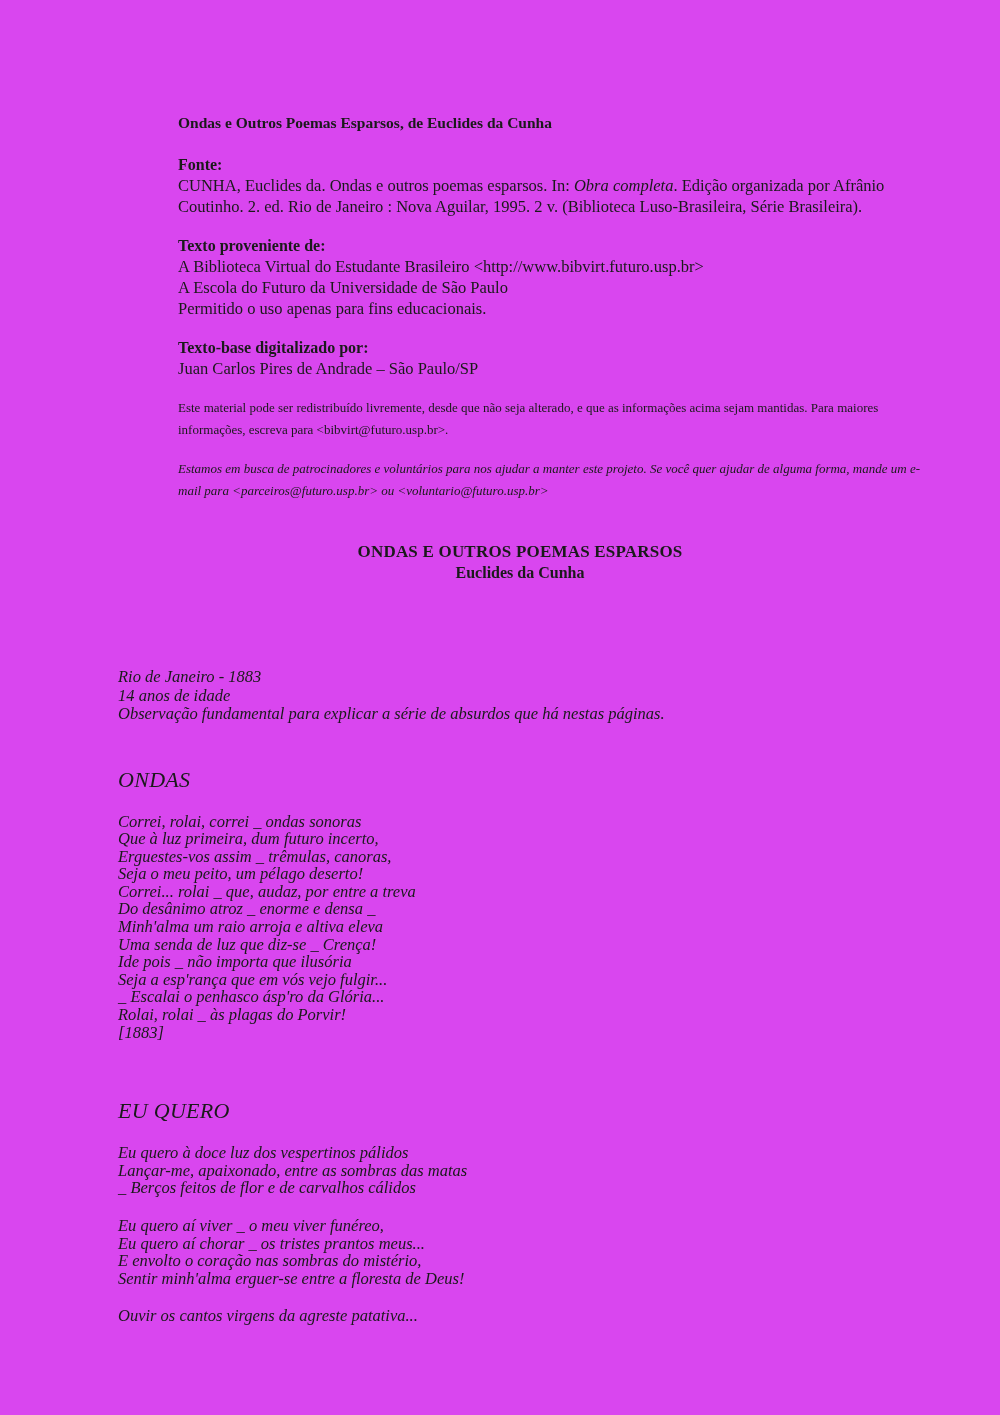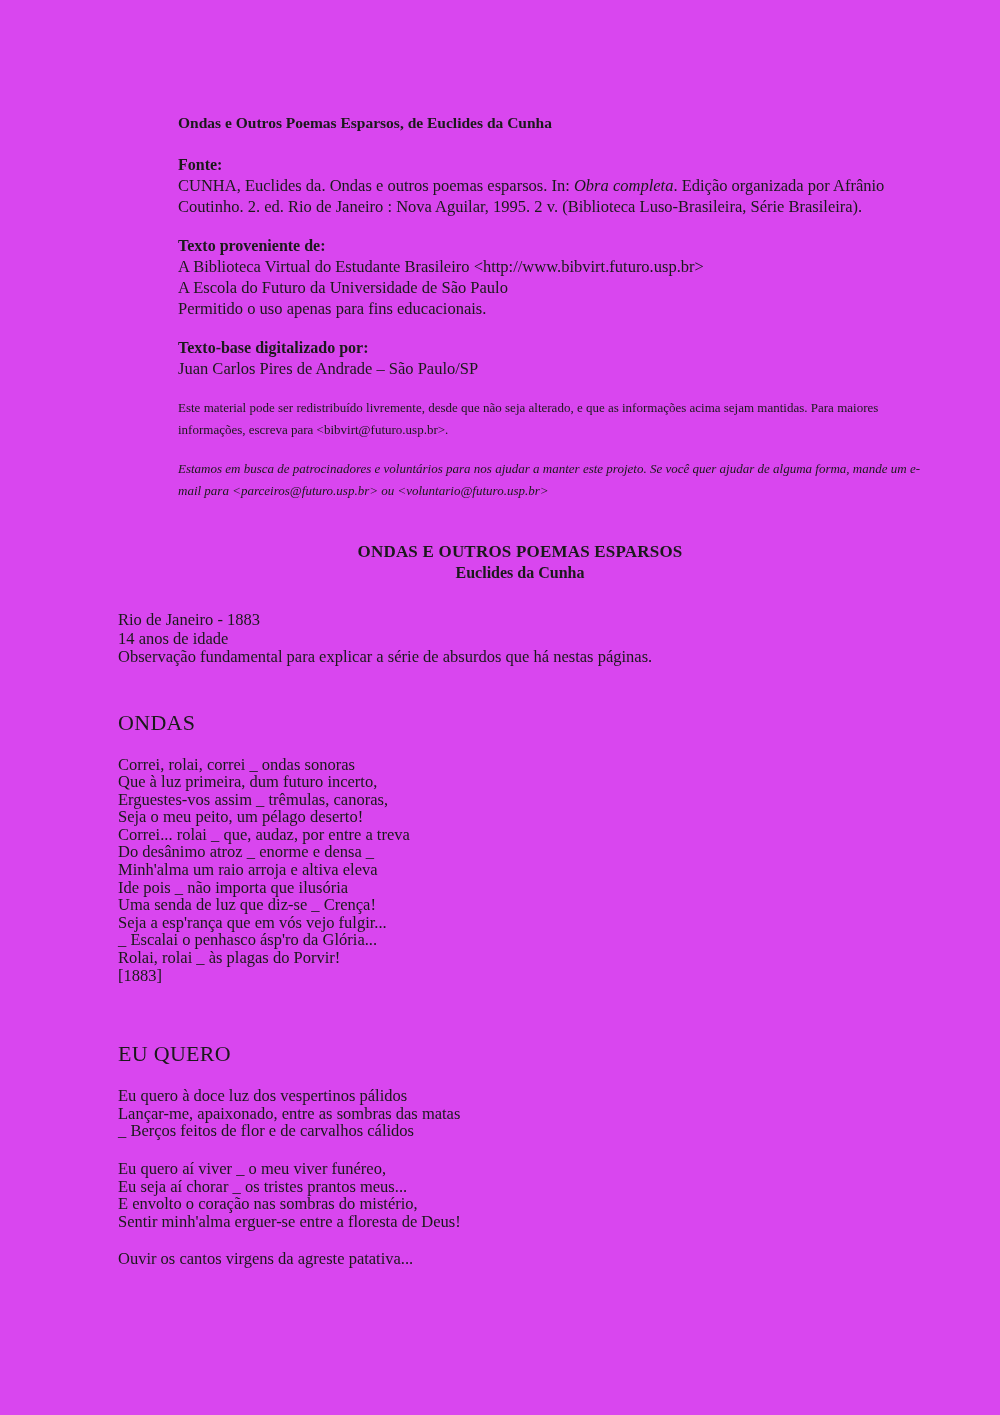--- a/index.html
+++ b/index.html
@@ -81,22 +81,23 @@
     font-weight: bold;
     font-size: 16px;
     line-height: 21px;
     margin: 0;
   }
 
   
   .body-col {
     position: absolute;
     left: 118px;
-    top: 611px;
+    top: 668px;
     width: 800px;
+    font-style: italic;
   }
   .epigraph {
     margin: 0 0 46px 0;
   }
   .epigraph .ln {
     font-size: 16.5px;
     line-height: 18.5px;
     margin: 0;
     white-space: pre-wrap;
   }
@@ -178,41 +179,41 @@
     <div class="poem">
       <p class="poem-heading">ONDAS</p>
       <div class="stanza">
         <p class="verse">Correi, rolai, correi _ ondas sonoras</p>
         <p class="verse">Que à luz primeira, dum futuro incerto,</p>
         <p class="verse">Erguestes-vos assim _ trêmulas, canoras,</p>
         <p class="verse">Seja o meu peito, um pélago deserto!</p>
         <p class="verse">Correi... rolai _ que, audaz, por entre a treva</p>
         <p class="verse">Do desânimo atroz _ enorme e densa _</p>
         <p class="verse">Minh'alma um raio arroja e altiva eleva</p>
+        <p class="verse">Uma senda de luz que diz-se _ Crença!</p>
         <p class="verse">Ide pois _ não importa que ilusória</p>
-        <p class="verse">Uma senda de luz que diz-se _ Crença!</p>
         <p class="verse">Seja a esp'rança que em vós vejo fulgir...</p>
         <p class="verse">_ Escalai o penhasco ásp'ro da Glória...</p>
         <p class="verse">Rolai, rolai _ às plagas do Porvir!</p>
         <p class="poem-date">[1883]</p>
       </div>
     </div>
 
     <div class="gap-before-poem2"></div>
 
     <div class="poem">
       <p class="poem-heading">EU QUERO</p>
       <div class="stanza">
         <p class="verse">Eu quero à doce luz dos vespertinos pálidos</p>
         <p class="verse">Lançar-me, apaixonado, entre as sombras das matas</p>
         <p class="verse">_ Berços feitos de flor e de carvalhos cálidos</p>
       </div>
       <div class="stanza">
         <p class="verse">Eu quero aí viver _ o meu viver funéreo,</p>
-        <p class="verse">Eu seja aí chorar _ os tristes prantos meus...</p>
+        <p class="verse">Eu quero aí chorar _ os tristes prantos meus...</p>
         <p class="verse">E envolto o coração nas sombras do mistério,</p>
         <p class="verse">Sentir minh'alma erguer-se entre a floresta de Deus!</p>
       </div>
       <div class="stanza">
         <p class="verse">Ouvir os cantos virgens da agreste patativa...</p>
       </div>
     </div>
 
   </div>
 </div>

